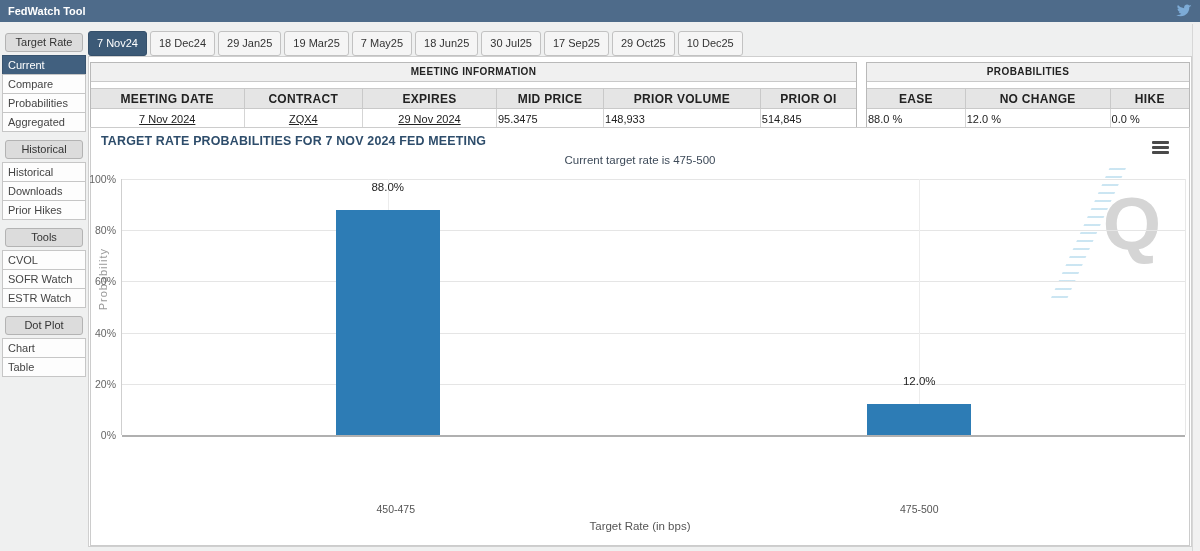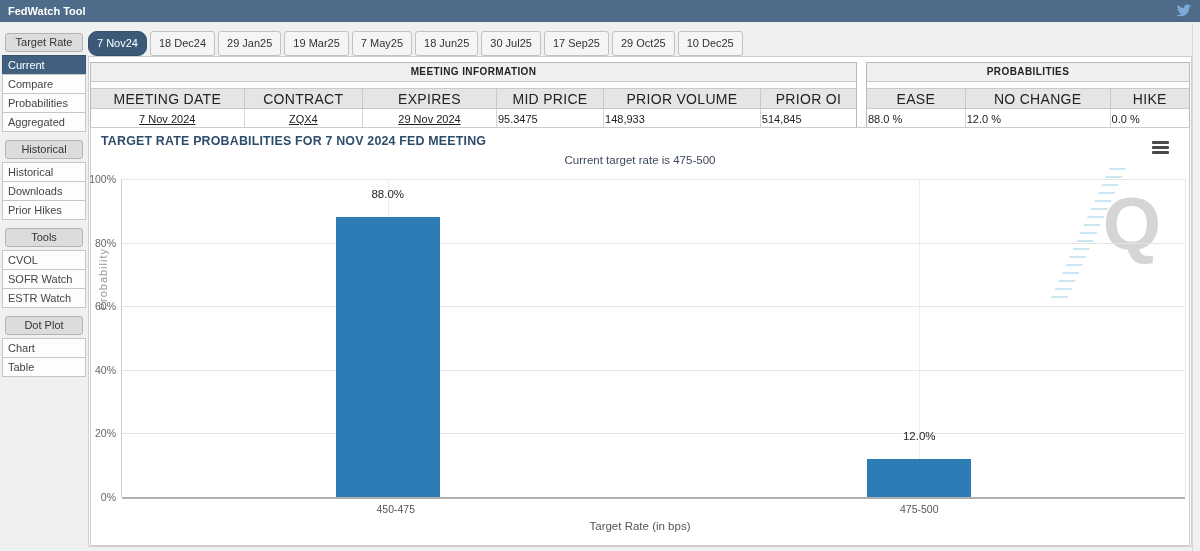--- a/index.html
+++ b/index.html
@@ -19,32 +19,32 @@
   .side-section{margin-bottom:8px;}
   .side-header{margin:0 3px 4px 3px;height:17px;line-height:17px;text-align:center;
     background:#dcdcdc;border:1px solid #b3b3b3;border-radius:3px;font-size:11px;color:#333;}
   .side-item{height:18px;line-height:18px;background:#fdfdfd;border:1px solid #c6c6c6;
     font-size:11px;color:#444;padding-left:5px;margin-top:-1px;cursor:pointer;}
   .side-item.selected{background:#41607f;border-color:#38536e;color:#fff;}
   
   .tabs{position:absolute;left:88px;top:31px;height:25px;display:flex;gap:3px;}
   .tab{height:23px;line-height:23px;padding:0 8px;background:#f5f5f5;border:1px solid #c2c2c2;
     border-radius:3px;font-size:11px;color:#333;cursor:pointer;white-space:nowrap;}
-  .tab.selected{background:#3c5a77;border-color:#35506b;color:#fff;border-radius:9px;}
+  .tab.selected{background:#3c5a77;border-color:#35506b;color:#fff;}
   
   .content-panel{position:absolute;left:88px;top:56px;width:1104px;height:491px;
     background:#fff;border:1px solid #cfcfcf;box-sizing:border-box;}
   
   .info-table{position:absolute;background:#fff;border:1px solid #b9b9b9;box-sizing:border-box;}
   .info-table .band{height:18px;line-height:18px;text-align:center;background:#f0f0f0;
     border-bottom:1px solid #c9c9c9;font-size:10px;font-weight:bold;color:#222;letter-spacing:.4px;}
   .info-table .spacer{height:6px;background:#fff;}
   .info-table table{border-collapse:collapse;width:100%;table-layout:fixed;}
   .info-table th{background:#e5e5e5;border:1px solid #c9c9c9;border-left:none;height:17px;
-    font-size:14px;font-weight:normal;color:#222;letter-spacing:.3px;}
+    font-size:12px;font-weight:bold;color:#222;letter-spacing:.3px;}
   .info-table th:last-child{border-right:none;}
   .info-table td{background:#fff;border-right:1px solid #d5d5d5;height:18px;font-size:11px;color:#222;}
   .info-table td:last-child{border-right:none;}
   .c{text-align:center;text-decoration:underline;} .r{text-align:left;padding-right:6px;}
   #meeting-table{left:90px;top:62px;width:767px;}
   #prob-table{left:866px;top:62px;width:324px;}
   
   .chart-box{position:absolute;left:90px;top:127px;width:1100px;height:419px;
     background:#fff;border:1px solid #ccc;box-sizing:border-box;}
   .chart-title{position:absolute;left:10px;top:5px;font-size:13.5px;font-weight:bold;color:#2e4d6b;
@@ -53,21 +53,21 @@
   .menu-icon{position:absolute;right:20px;top:13px;width:17px;height:13px;cursor:pointer;
     display:flex;flex-direction:column;justify-content:space-between;}
   .menu-icon span{display:block;height:3px;background:#4a4a4a;border-radius:1px;}
   
   .watermark{position:absolute;right:28px;top:40px;width:110px;height:130px;pointer-events:none;}
   .wm-swoosh{position:absolute;left:0;top:0;width:75px;height:130px;
     background:repeating-linear-gradient(to bottom,#c2e1f0 0 2px,transparent 2px 8px);
     clip-path:polygon(78% 0,100% 0,22% 100%,0 100%);opacity:.85;}
   .wm-q{position:absolute;right:0;top:18px;font-size:75px;line-height:75px;font-weight:bold;color:#d5d5d5;}
   
-  .plot{position:absolute;left:30px;top:51px;width:1063px;height:318px;
+  .plot{position:absolute;left:30px;top:51px;width:1063px;height:256px;
     border-left:1px solid #cfcfcf;border-right:1px solid #e8e8e8;}
   .hgrid{position:absolute;left:0;right:0;height:1px;background:#e5e5e5;}
   .hgrid.axisline{height:2px;background:#b0b0b0;}
   .vgrid{position:absolute;top:0;bottom:0;width:1px;background:#ececec;}
   .ytick{position:absolute;left:-40px;width:34px;text-align:right;font-size:10.5px;color:#666;
     transform:translateY(-6px);}
   .bar{position:absolute;bottom:0;width:104px;}
   .barlabel{position:absolute;transform:translate(-50%,-17px);font-size:11.5px;color:#1f1f1f;}
   .xtick{position:absolute;top:324px;transform:translateX(-50%);font-size:10.5px;color:#555;}
   .ylabel{position:absolute;left:6px;top:120px;font-size:11px;color:#999;letter-spacing:1px;

